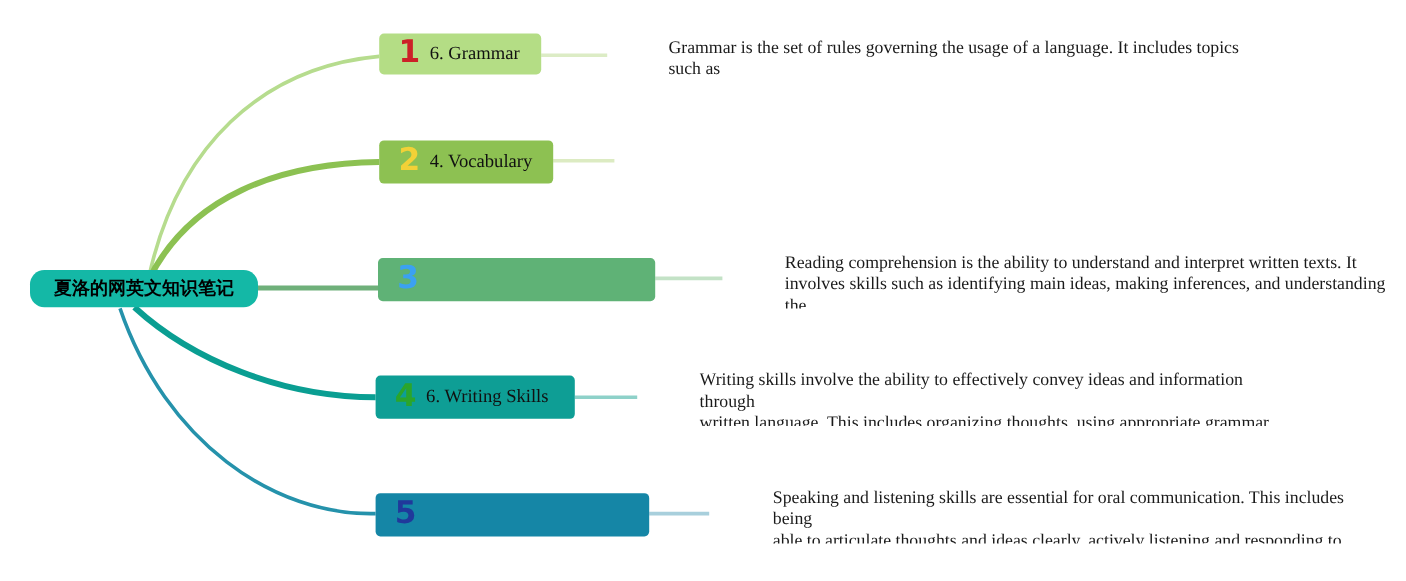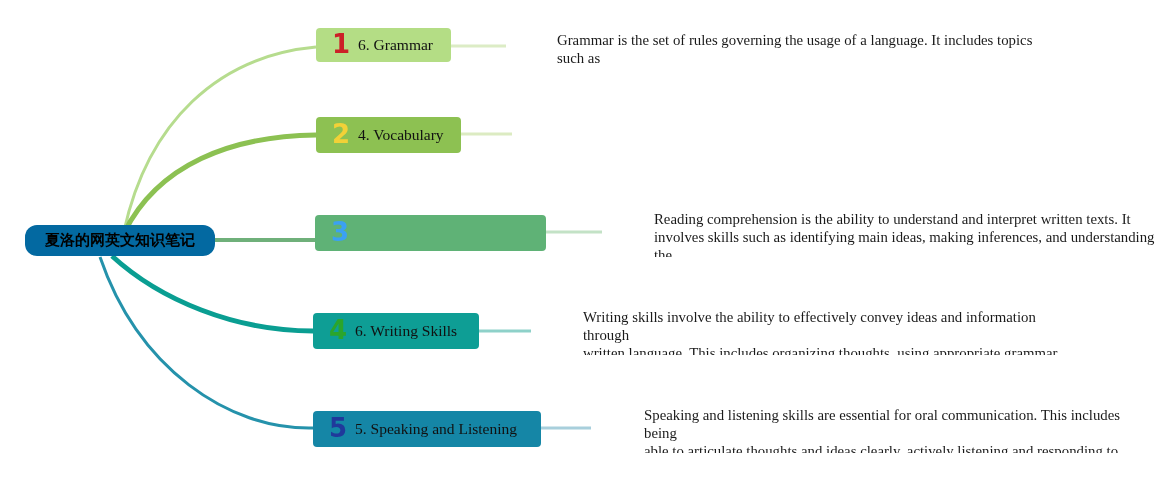--- a/index.html
+++ b/index.html
@@ -70,21 +70,21 @@
     <path d="M112,256 C160,300 235,331 313,331" stroke-width="5" style="stroke: rgb(10, 158, 146);"></path>
     <path d="M100,257 C138,368 228,430 313,428" stroke-width="3" style="stroke: rgb(37, 146, 171);"></path>
 
     <path d="M451,46 L506,46" stroke-width="3" style="stroke: rgb(220, 236, 197);"></path>
     <path d="M461,134 L512,134" stroke-width="3" style="stroke: rgb(220, 235, 194);"></path>
     <path d="M546,232 L602,232" stroke-width="3" style="stroke: rgb(195, 226, 198);"></path>
     <path d="M479,331 L531,331" stroke-width="3" style="stroke: rgb(142, 209, 201);"></path>
     <path d="M541,428 L591,428" stroke-width="3" style="stroke: rgb(168, 207, 220);"></path>
   </svg>
 
-  <div class="root-node" style="background-color: #0369a1; color: rgb(0, 0, 0);">
+  <div class="root-node" style="background-color: #14b8a6; color: rgb(0, 0, 0);">
     <span>夏洛的网英文知识笔记</span>
   </div>
 
   <div class="branch-node node-1" style="background-color: rgb(180, 221, 133);">
     <span class="branch-number" style="color: rgb(204, 32, 39);">1</span>
     <span class="branch-label">6. Grammar</span>
   </div>
   <div class="branch-desc desc-1">Grammar is the set of rules governing the usage of a language. It includes topics such as
 tenses, sentence structure, parts of speech, and punctuation.</div>
 
@@ -103,19 +103,18 @@
   <div class="branch-node node-4" style="background-color: rgb(14, 158, 149);">
     <span class="branch-number" style="color: rgb(43, 165, 43);">4</span>
     <span class="branch-label">6. Writing Skills</span>
   </div>
   <div class="branch-desc desc-4">Writing skills involve the ability to effectively convey ideas and information through
 written language. This includes organizing thoughts, using appropriate grammar and
 vocabulary, and structuring a coherent essay or article.</div>
 
   <div class="branch-node node-5" style="background-color: rgb(21, 134, 166);">
     <span class="branch-number" style="color: rgb(32, 57, 155);">5</span>
-    <span class="branch-label">5. Speaking and Listening</span>
   </div>
   <div class="branch-desc desc-5">Speaking and listening skills are essential for oral communication. This includes being
 able to articulate thoughts and ideas clearly, actively listening and responding to others,
 and engaging in meaningful conversations.</div>
 
 </div>
 
 </body></html>

